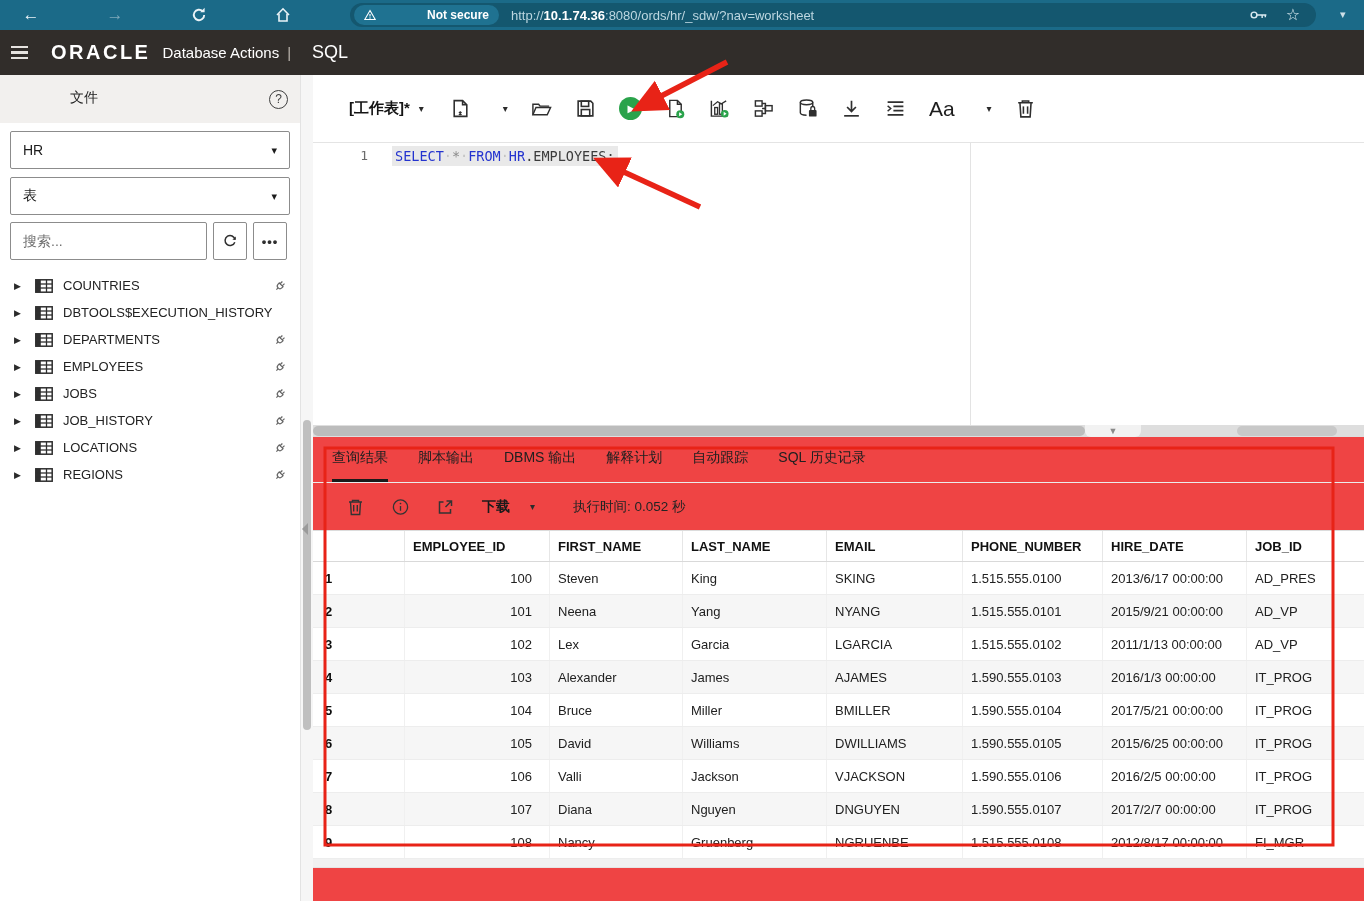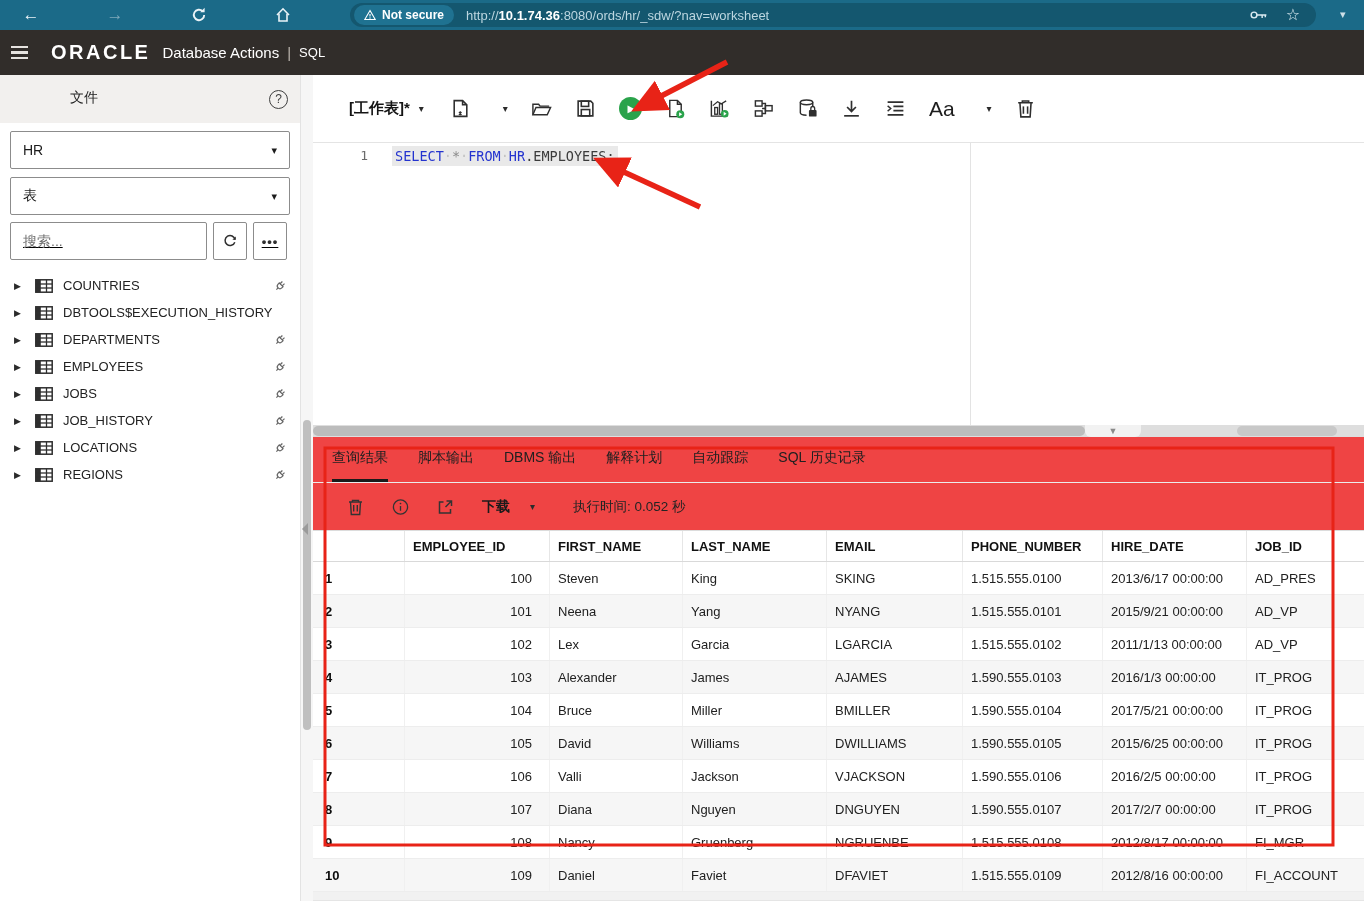--- a/index.html
+++ b/index.html
@@ -12,46 +12,46 @@
   #browser-bar { position:absolute; left:0; top:0; width:1364px; height:30px; background:#1b6a88; display:flex; align-items:center; }
   .bicon { color:#eaf3f7; width:18px; height:18px; display:flex; align-items:center; justify-content:center; flex:0 0 auto; }
   .bicon svg { width:16px; height:16px; }
   #browser-back { margin-left:22px; font-size:17px; }
   #browser-fwd { margin-left:66px; color:#7fa9bb; font-size:17px; }
   #browser-refresh { margin-left:66px; }
   #browser-home { margin-left:66px; }
   #omnibox { position:absolute; left:350px; top:3px; width:966px; height:24px; background:#14576f; border-radius:12px; display:flex; align-items:center; }
   #security-chip { margin-left:4px; height:20px; background:#1f7291; border-radius:10px; display:flex; align-items:center; padding:0 10px; gap:6px; }
   #security-chip svg { width:12px; height:12px; }
-  #security-label { color:#fff; font-size:12px; font-weight:bold; white-space:nowrap; }
+  #security-label { color:#fff; font-size:12px; font-weight:bold; white-space:nowrap;margin-left:45px; }
   #url-text { margin-left:12px; font-size:13px; white-space:nowrap; color:#bcd6e0; }
   #url-text .host { color:#ffffff; font-weight:bold; }
   #omnibox-right { margin-left:auto; margin-right:16px; display:flex; align-items:center; gap:18px; }
   #key-icon svg { width:20px; height:12px; }
   #star-icon { color:#dcebf2; font-size:16px; line-height:1; }
   #browser-chevron { position:absolute; left:1340px; top:8px; color:#cfe0e8; font-size:11px; }
   
   #app-header { position:absolute; left:0; top:30px; width:1364px; height:45px; background:#312d2a; display:flex; align-items:center; }
   #hamburger { margin-left:11px; width:17px; display:flex; flex-direction:column; gap:3px; }
   #hamburger span { display:block; height:2.5px; background:#e6e3e0; }
   #brand { margin-left:23px; color:#fff; font-size:20px; font-weight:bold; letter-spacing:2.5px; }
   #app-title { margin-left:12px; color:#fff; font-size:15px; }
   .hdr-sep { margin:0 8px; color:#b9b2ab; font-size:15px; }
-  #module-name { color:#fff; font-size:13px; }
+  #module-name { color:#fff; font-size:18px;margin-left:13px; }
   
   #sidebar { position:absolute; left:0; top:75px; width:300px; height:826px; background:#fff; }
   #sidebar-tabs { height:48px; background:#f2f0ee; display:flex; align-items:stretch; }
   .side-tab { display:flex; align-items:center; justify-content:center; font-size:14px; color:#1f1f1f; border-bottom:3px solid transparent; }
   .side-tab.active { border-bottom-color:#151515; }
   #tab-navigator { width:115px; }
   #tab-files { width:168px; }
   #help-button { margin-left:auto; margin-right:12px; align-self:center; width:19px; height:19px; border:1.5px solid #3f3f3f; border-radius:50%; color:#3f3f3f; font-size:12px; display:flex; align-items:center; justify-content:center; }
   .side-select { margin:8px 10px 0 10px; height:38px; border:1px solid #8c8c8c; border-radius:2px; background:#fff; display:flex; align-items:center; padding:0 12px; font-size:14px; color:#1b1b1b; }
   .side-select .caret { margin-left:auto; font-size:11px; color:#1b1b1b; }
-  #search-row { margin:7px 10px 0 10px; display:flex; gap:6px;text-decoration:underline; }
+  #search-row { margin:7px 10px 0 10px; display:flex; gap:6px; }
   #search-input { width:197px; height:38px; border:1px solid #8c8c8c; border-radius:2px; font-size:14px; padding:0 12px; color:#333; font-family:inherit; }
   #search-input::placeholder { color:#6f6f6f; }
   .side-btn { width:34px; height:38px; border:1px solid #8c8c8c; border-radius:2px; background:#fff; display:flex; align-items:center; justify-content:center; color:#2f2f2f; }
   .side-btn svg { width:16px; height:16px; }
   #more-button { font-size:13px; letter-spacing:1px; font-weight:bold; }
   #table-list { margin-top:12px; }
   .tree-item { height:27px; display:flex; align-items:center; padding-left:14px; }
   .tree-caret { width:10px; font-size:9px; color:#2b2b2b; }
   .tree-icon { margin-left:11px; width:18px; height:14px; }
   .tree-label { margin-left:10px; font-size:13px; color:#222; white-space:nowrap; }
@@ -602,30 +602,20 @@
             <div class="gr">
               <div class="gc c0">9</div>
               <div class="gc c1">108</div>
               <div class="gc c2">Nancy</div>
               <div class="gc c3">Gruenberg</div>
               <div class="gc c4">NGRUENBE</div>
               <div class="gc c5">1.515.555.0108</div>
               <div class="gc c6">2012/8/17 00:00:00</div>
               <div class="gc c7">FI_MGR</div>
             </div>
-            <div class="gr even">
-              <div class="gc c0">10</div>
-              <div class="gc c1">109</div>
-              <div class="gc c2">Daniel</div>
-              <div class="gc c3">Faviet</div>
-              <div class="gc c4">DFAVIET</div>
-              <div class="gc c5">1.515.555.0109</div>
-              <div class="gc c6">2012/8/16 00:00:00</div>
-              <div class="gc c7">FI_ACCOUNT</div>
-            </div>
           </div>
         <div id="grid-partial-row"></div>
       </div>
     </div>
   </div>
 
   <svg id="annotations" viewBox="0 0 1364 901">
     <defs>
       <marker id="ah" markerWidth="7" markerHeight="7" refX="5" refY="3" orient="auto">
         <path d="M0,0 L6.4,3 L0,6 z" fill="#e82317"></path>

